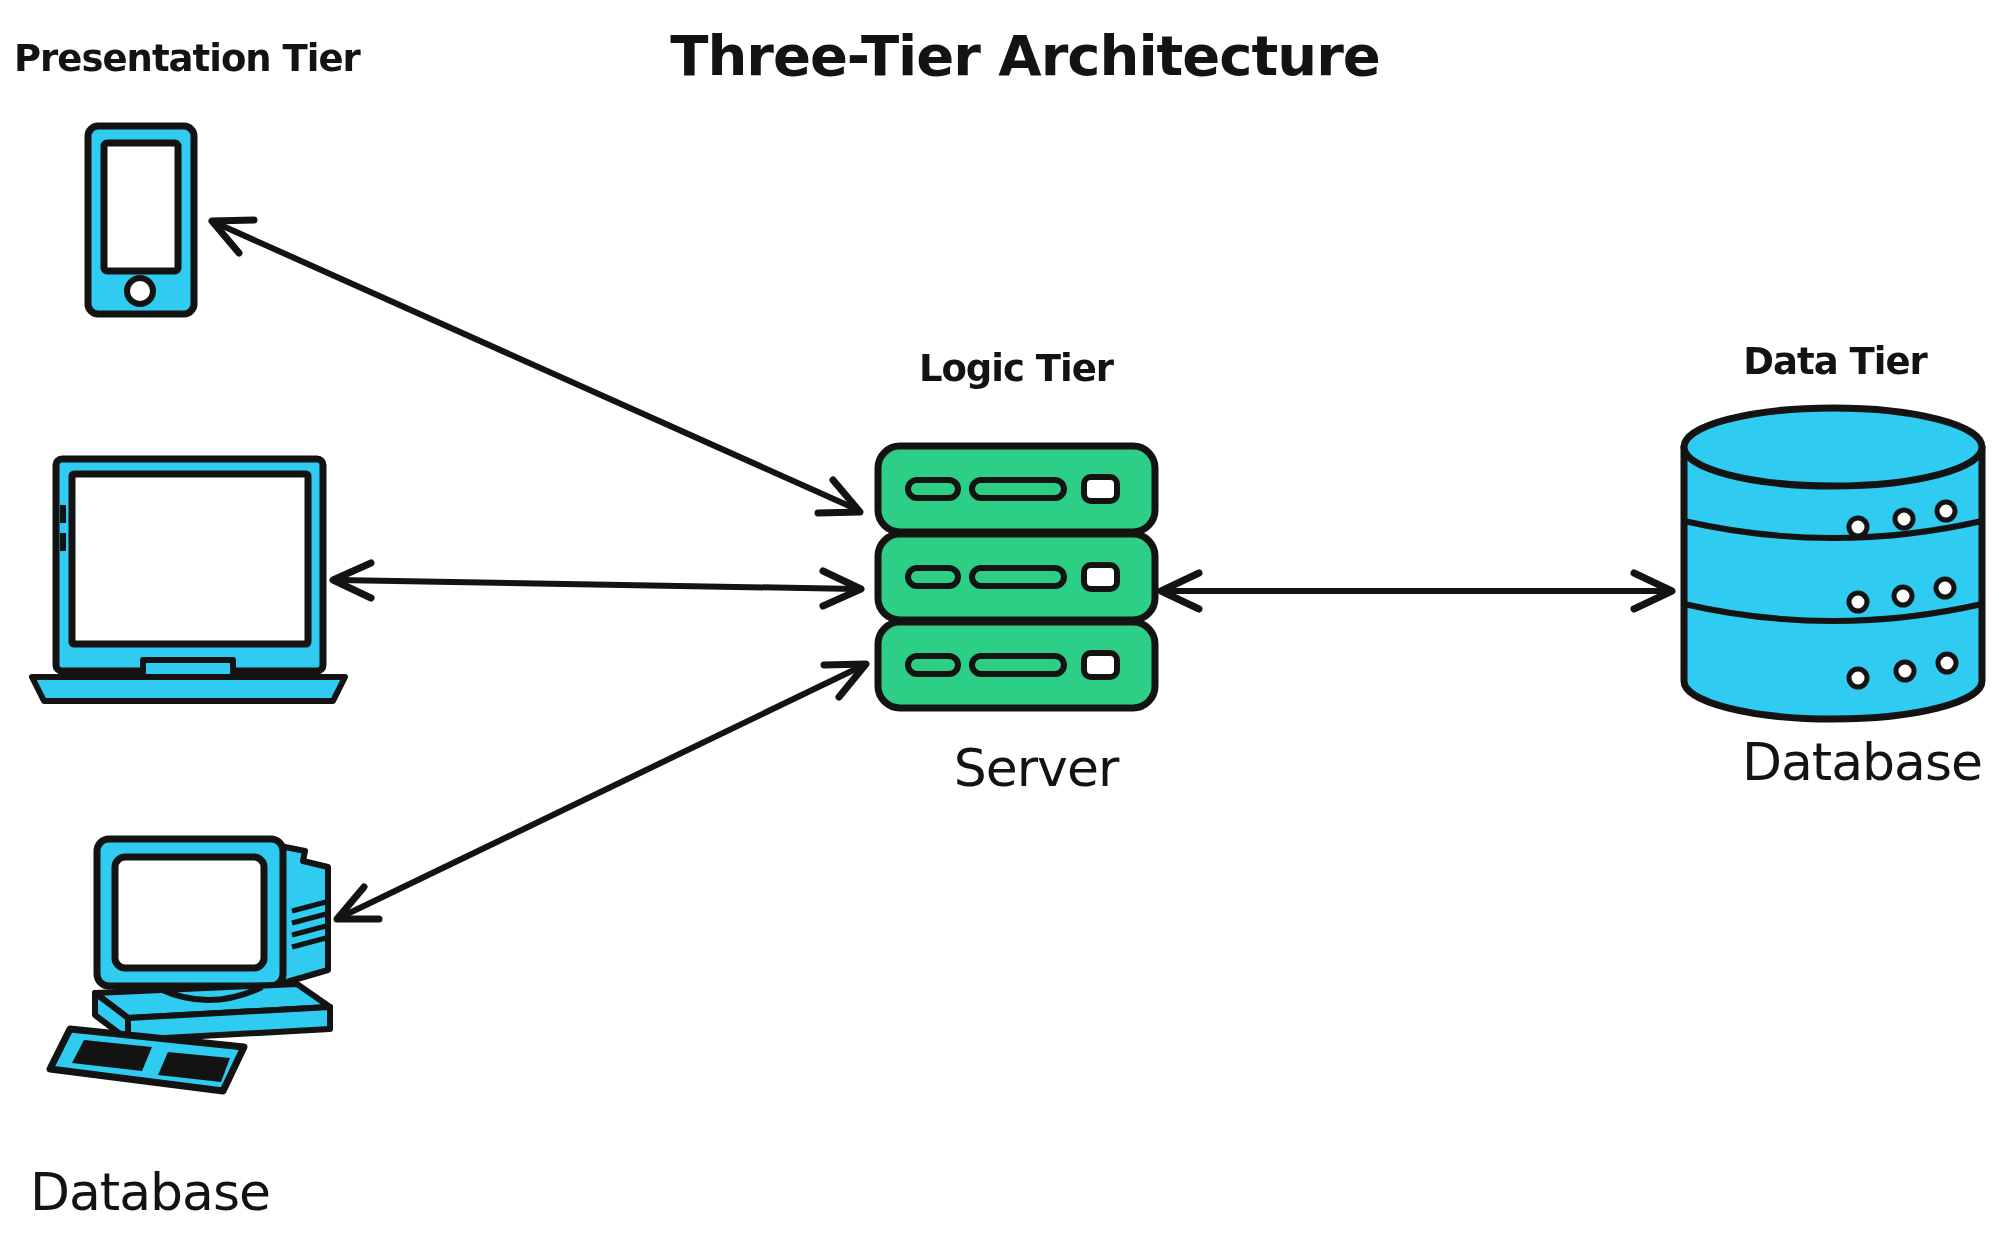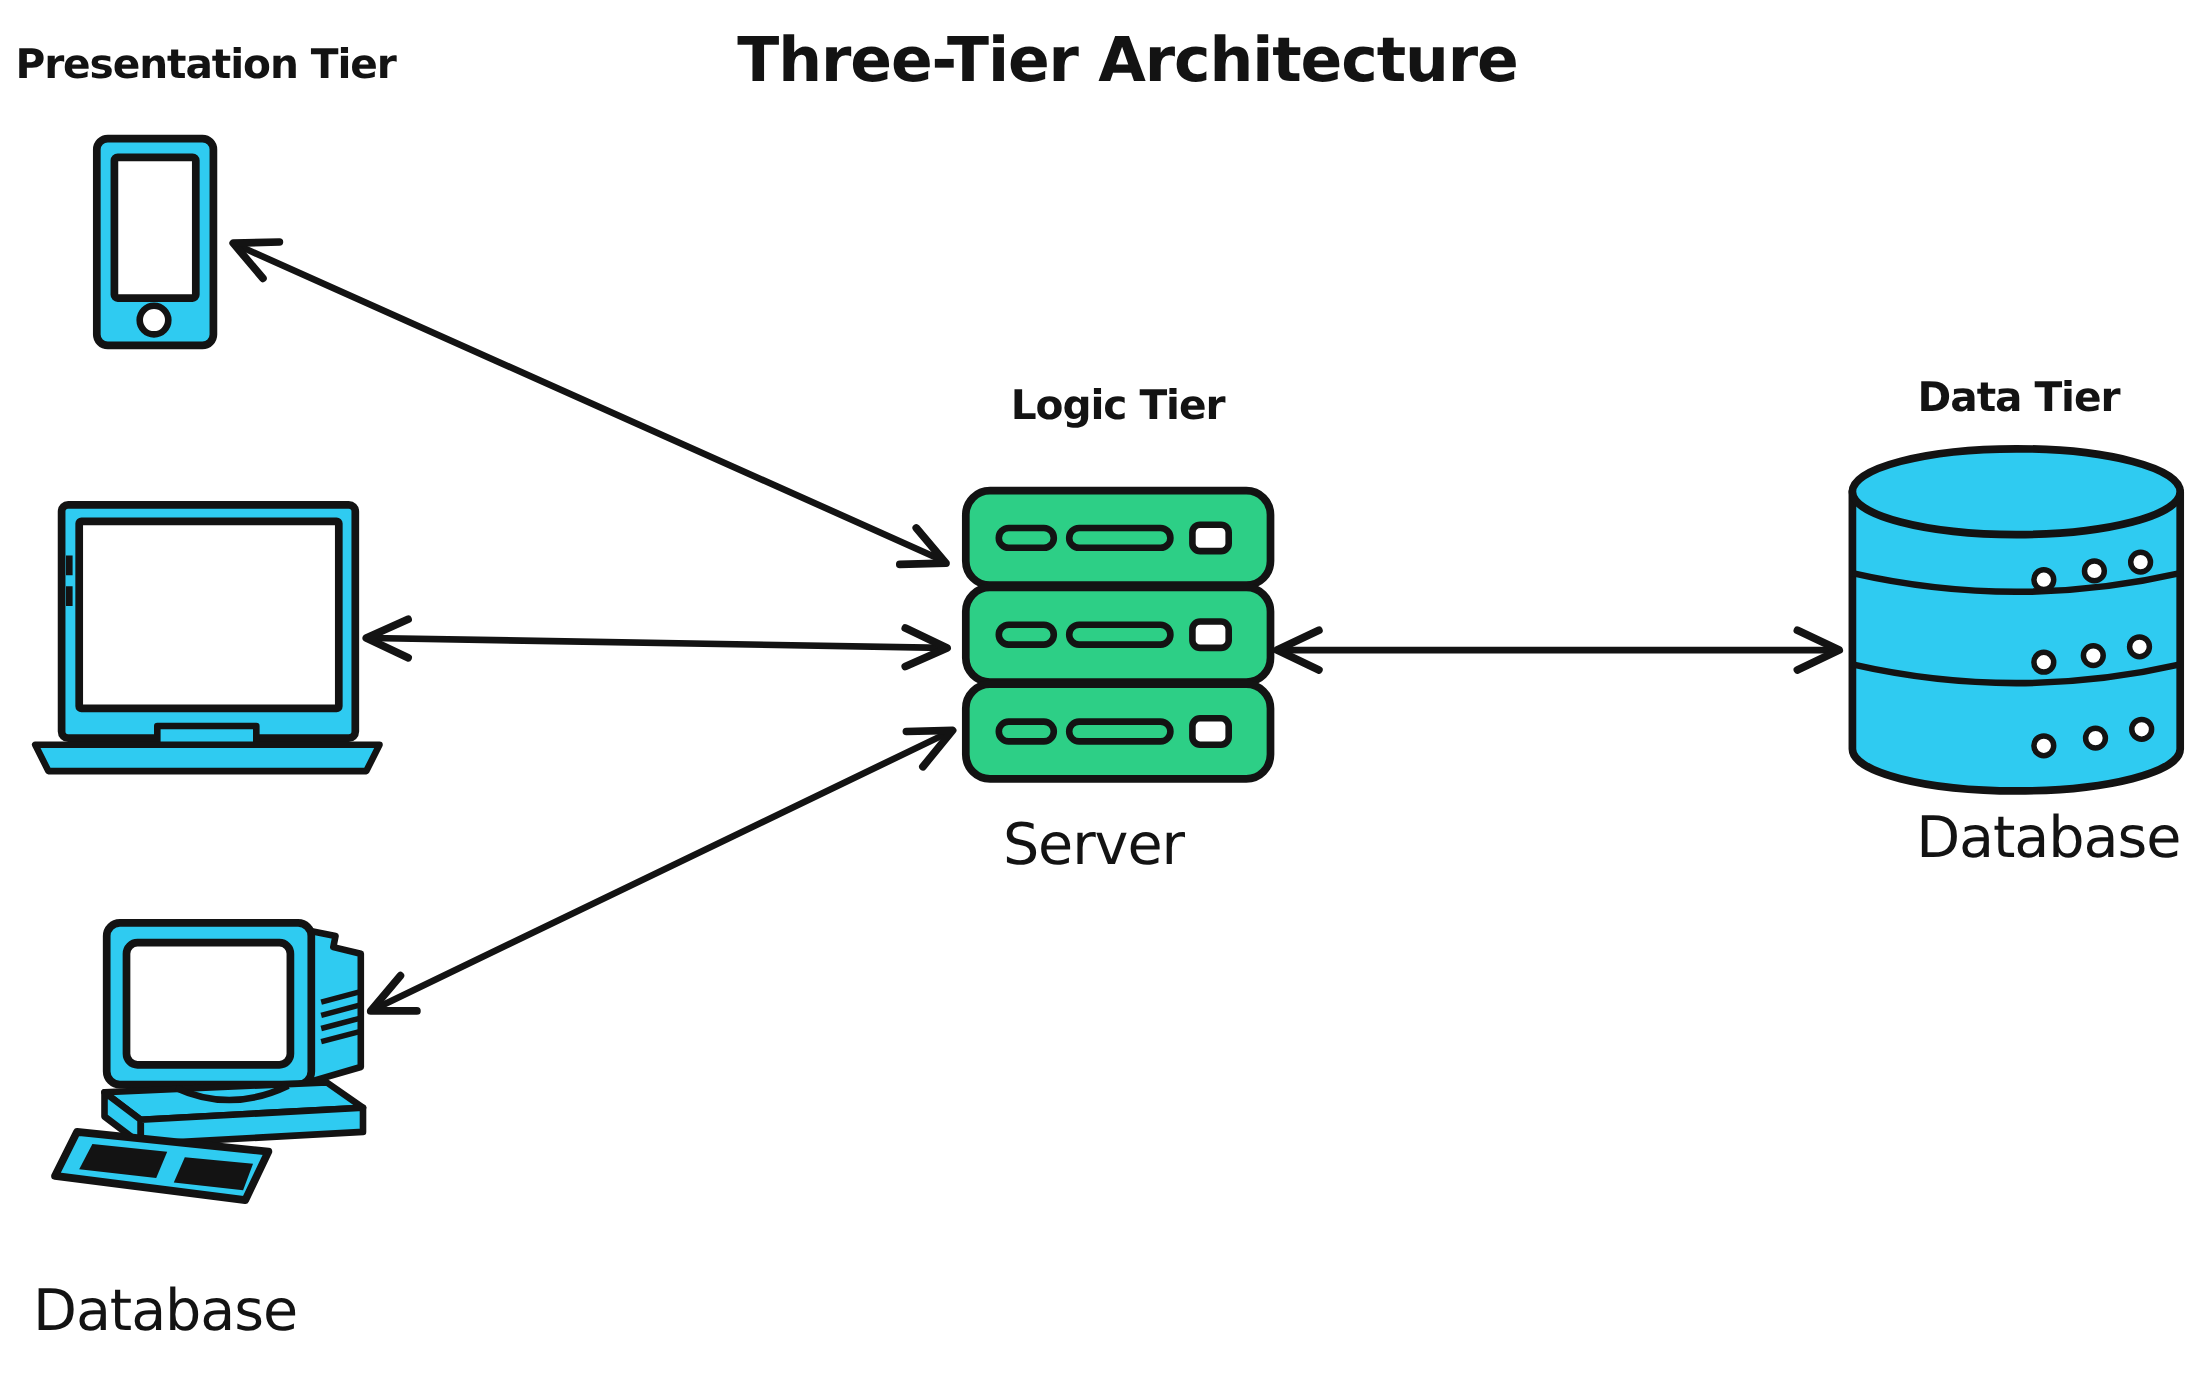--- a/index.html
+++ b/index.html
@@ -134,20 +134,20 @@
   </svg>
 
   <div class="label title centered" style="left:992px;top:28px;margin-left:33px;">Three-Tier Architecture</div>
 
   <div class="label tier-label" style="left:14px;top:40px;">Presentation Tier</div>
 
   <div class="label tier-label centered" style="left:1016px;top:350px;">Logic Tier</div>
 
   <div class="label tier-label centered" style="left:1835px;top:343px;">Data Tier</div>
 
-  <div class="label caption centered" style="left:994px;top:742px;">Server</div>
+  <div class="label caption centered" style="left:1036px;top:742px;">Server</div>
 
   <div class="label caption centered" style="left:1862px;top:736px;">Database</div>
 
   <div class="label caption centered" style="left:150px;top:1166px;">Database</div>
 
 
 </div>
 
 </body></html>

